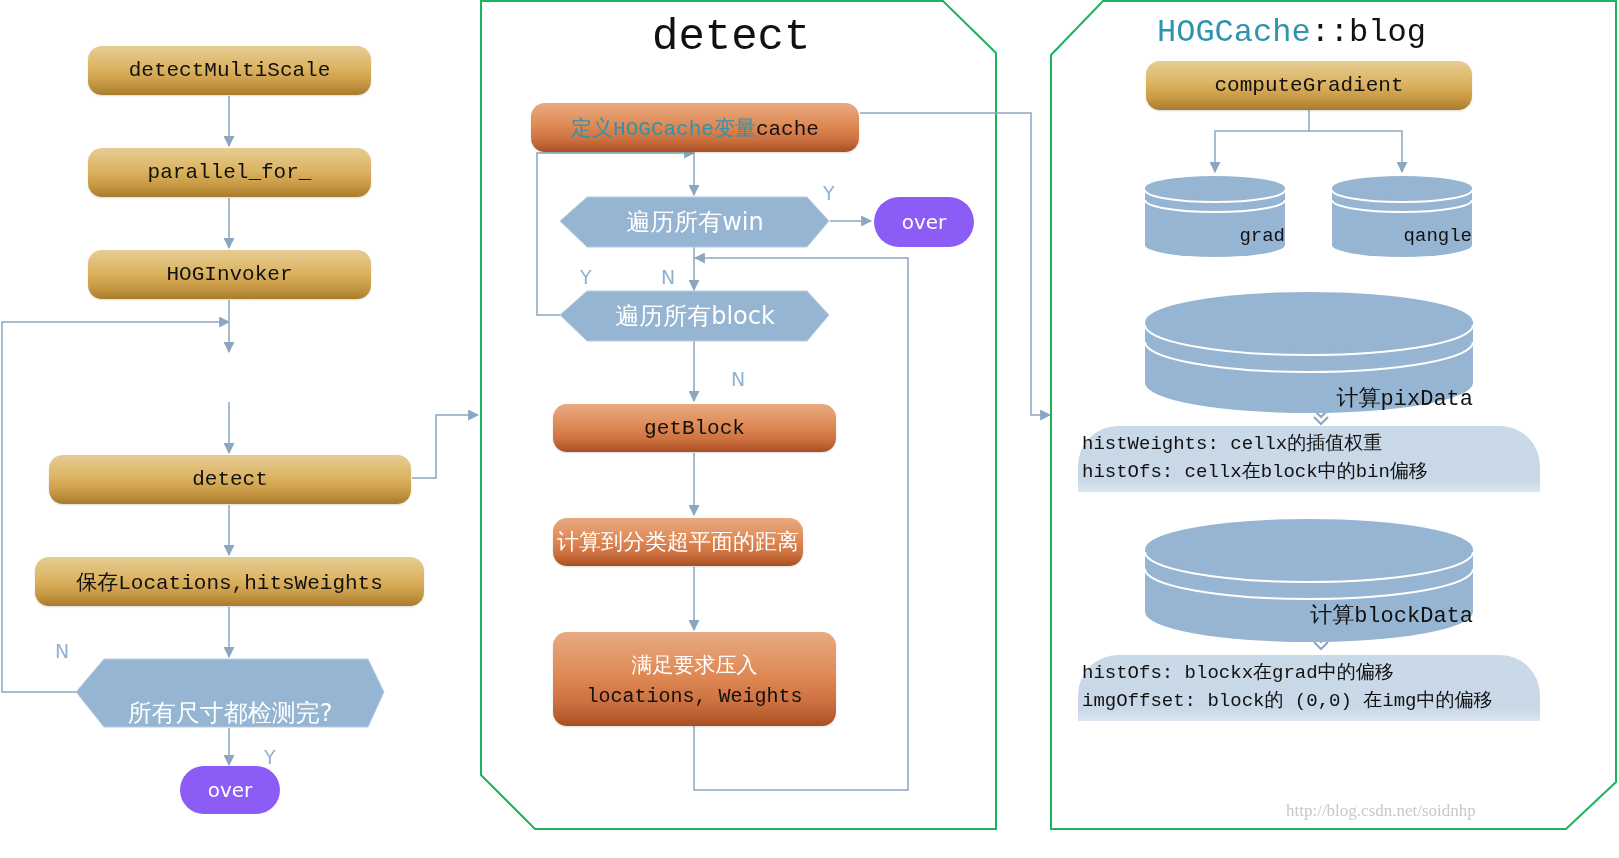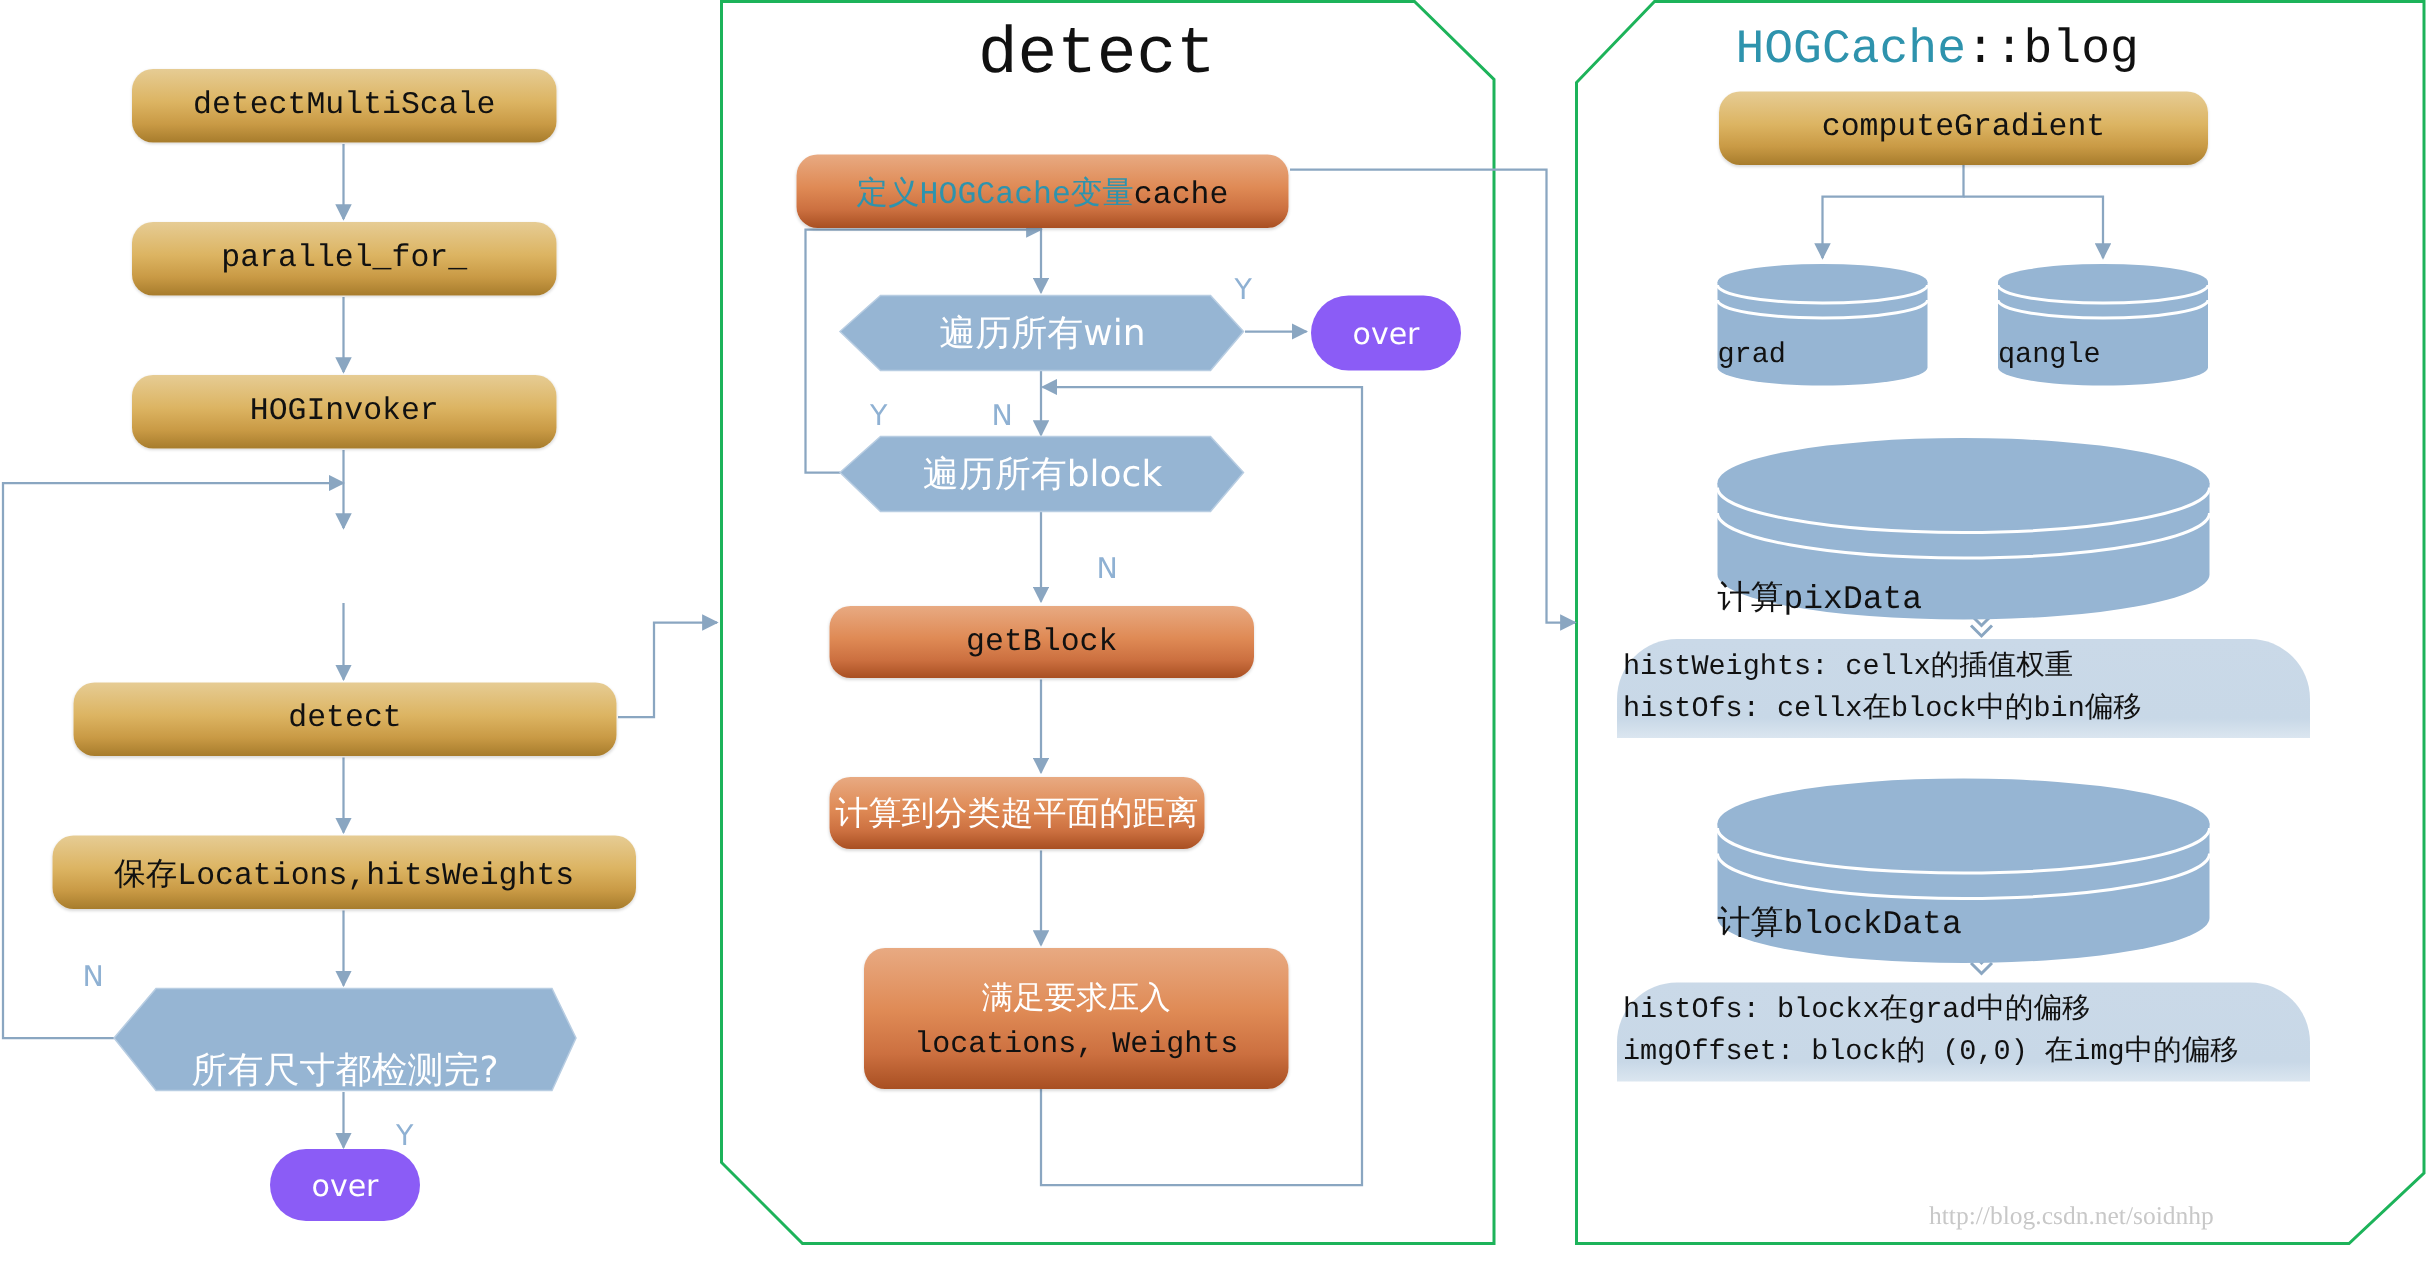--- a/index.html
+++ b/index.html
@@ -18,21 +18,21 @@
   .pill { background: #8b5cf6; border-radius: 26px; color: #ffffff;
           font-family: "DejaVu Sans", sans-serif; font-size: 20px; }
   .hex { color: #ffffff; font-family: "DejaVu Sans", sans-serif; font-size: 24px; }
   .lbl { position: absolute; color: #8fb1d3; font-family: "DejaVu Sans", sans-serif; font-size: 19px; }
   .panel-title { position: absolute; font-family: "Liberation Mono", "DejaVu Sans Mono", monospace; color: #111; }
   .teal { color: #2e93ad; }
   .note { position: absolute; background: linear-gradient(to bottom, #cad9e8 0%, #c8d8e7 80%, #dbe6f0 100%);
           border-radius: 40px 40px 0 0; font-family: "Liberation Mono", "DejaVu Sans Mono", monospace; font-size: 19px;
           color: #111; box-sizing: border-box; padding-left: 4px; }
   .note div { height: 28px; line-height: 28px; white-space: nowrap; }
-  .cyl-label { position: absolute; font-family: "Liberation Mono", "DejaVu Sans Mono", monospace; color: #111; text-align: left; white-space: nowrap; }
+  .cyl-label { position: absolute; font-family: "Liberation Mono", "DejaVu Sans Mono", monospace; color: #111; text-align: right; white-space: nowrap; }
   .watermark { position: absolute; font-family: "Liberation Serif", "DejaVu Serif", serif; color: #c8c8c8; font-size: 17px; }
 </style>
 </head>
 <body>
 
 <div id="canvas">
 
   <svg width="1619" height="858" style="position:absolute;left:0;top:0">
     <defs>
       <marker id="arr" viewBox="0 0 10 10" refX="9" refY="5" markerWidth="11" markerHeight="11" orient="auto-start-reverse" markerUnits="userSpaceOnUse">
@@ -154,21 +154,21 @@
   <span class="lbl" style="left:580px;top:266px;">Y</span>
   <span class="lbl" style="left:661px;top:266px;">N</span>
   <span class="lbl" style="left:731px;top:368px;">N</span>
 
   <div class="node orange" style="left:553px;top:404px;width:283px;height:48px;">
     <span>getBlock</span>
   </div>
   <div class="node orange" style="left:553px;top:518px;width:250px;height:48px;">
     <span class="cn-white" style="font-size:22px;">计算到分类超平面的距离</span>
   </div>
-  <div class="node orange" style="left:553px;top:632px;width:283px;height:94px;flex-direction:column;margin-left:23px;">
+  <div class="node orange" style="left:553px;top:632px;width:283px;height:94px;flex-direction:column;">
     <span class="cn-white" style="font-size:21px;margin-bottom:6px;">满足要求压入</span>
     <span style="font-size:20px;">locations, Weights</span>
   </div>
 
   <div class="panel-title" style="left:1157px;top:14px;font-size:32px;">
     <span class="teal">HOGCache</span><span>::</span><span>blog</span>
   </div>
   <div class="node gold" style="left:1146px;top:61px;width:326px;height:49px;">
     <span>computeGradient</span>
   </div>

